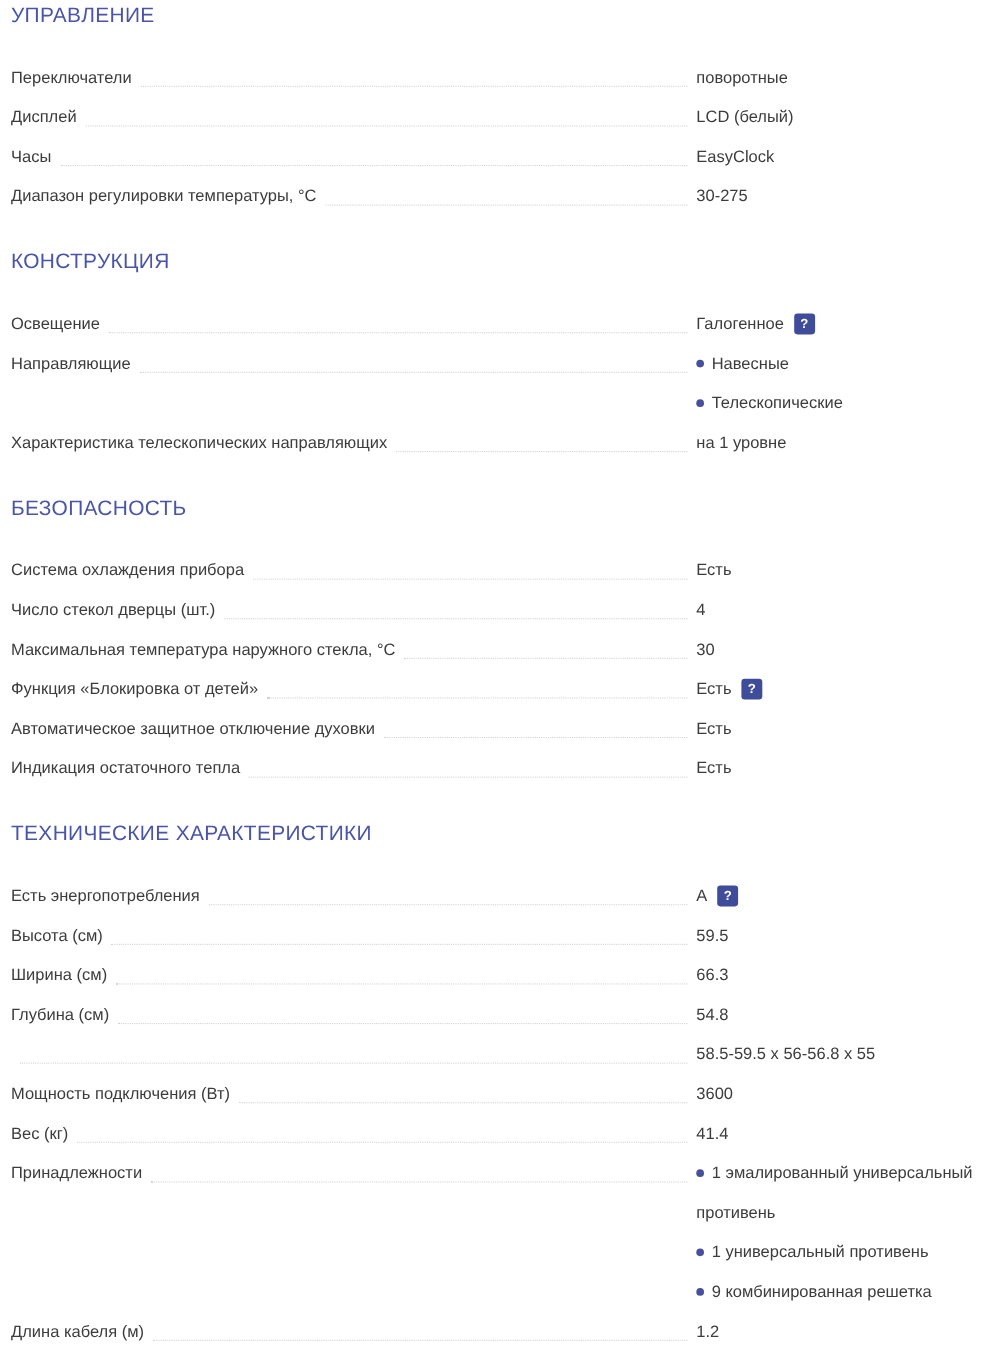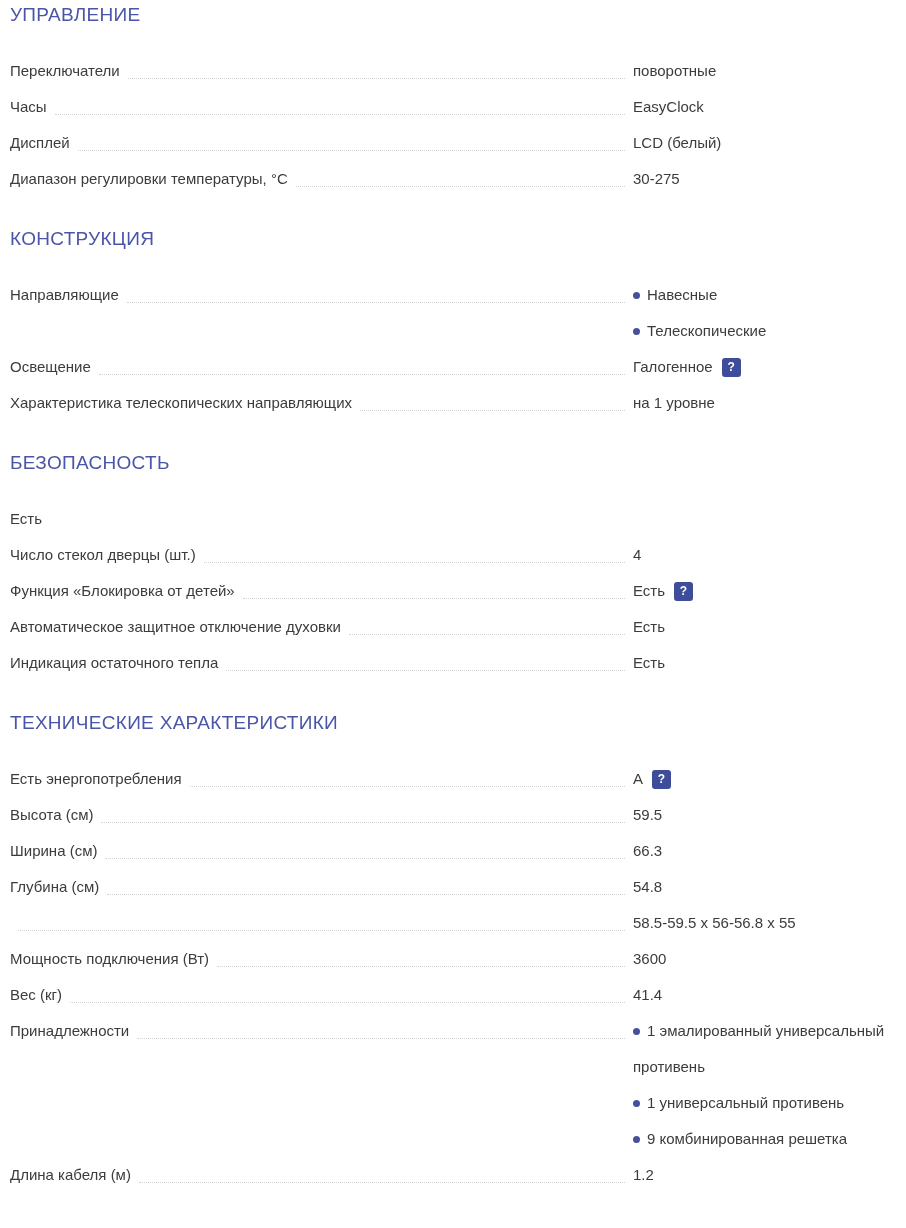--- a/index.html
+++ b/index.html
@@ -98,91 +98,102 @@
   <div class="row">
     <div class="cell-label">
       <span class="label-text">Переключатели</span>
       <span class="leader"></span>
     </div>
     <div class="cell-value"><span>поворотные</span></div>
   </div>
 
   <div class="row">
     <div class="cell-label">
+      <span class="label-text">Дисплей</span>
+      <span class="leader"></span>
+    </div>
+    <div class="cell-value"><span>LCD (белый)</span></div>
+  </div>
+
+  <div class="row">
+    <div class="cell-label">
       <span class="label-text">Часы</span>
       <span class="leader"></span>
     </div>
     <div class="cell-value"><span>EasyClock</span></div>
   </div>
 
   <div class="row">
     <div class="cell-label">
-      <span class="label-text">Дисплей</span>
-      <span class="leader"></span>
-    </div>
-    <div class="cell-value"><span>LCD (белый)</span></div>
-  </div>
-
-  <div class="row">
-    <div class="cell-label">
       <span class="label-text">Диапазон регулировки температуры, °C</span>
       <span class="leader"></span>
     </div>
     <div class="cell-value"><span>30-275</span></div>
   </div>
 </div>
   </div>
 
   <div class="section">
     <h2 class="section-title">КОНСТРУКЦИЯ</h2>
     <div class="section-rows">
+  <div class="row">
+    <div class="cell-label">
+      <span class="label-text">Освещение</span>
+      <span class="leader"></span>
+    </div>
+    <div class="cell-value"><span>Галогенное</span><span class="help-badge">?</span></div>
+  </div>
+
   <div class="row">
     <div class="cell-label">
       <span class="label-text">Направляющие</span>
       <span class="leader"></span>
     </div>
     <div class="cell-value">
             <div class="bullet-item"><span class="dot"></span><span>Навесные</span></div>
             <div class="bullet-item"><span class="dot"></span><span>Телескопические</span></div>
           </div>
   </div>
 
   <div class="row">
     <div class="cell-label">
-      <span class="label-text">Освещение</span>
-      <span class="leader"></span>
-    </div>
-    <div class="cell-value"><span>Галогенное</span><span class="help-badge">?</span></div>
-  </div>
-
-  <div class="row">
-    <div class="cell-label">
       <span class="label-text">Характеристика телескопических направляющих</span>
       <span class="leader"></span>
     </div>
     <div class="cell-value"><span>на 1 уровне</span></div>
   </div>
 </div>
   </div>
 
   <div class="section">
     <h2 class="section-title">БЕЗОПАСНОСТЬ</h2>
     <div class="section-rows">
   <div class="row">
+    <div class="cell-label">
+      <span class="label-text">Система охлаждения прибора</span>
+      <span class="leader"></span>
+    </div>
     <div class="cell-value"><span>Есть</span></div>
   </div>
 
   <div class="row">
     <div class="cell-label">
       <span class="label-text">Число стекол дверцы (шт.)</span>
       <span class="leader"></span>
     </div>
     <div class="cell-value"><span>4</span></div>
   </div>
 
+  <div class="row">
+    <div class="cell-label">
+      <span class="label-text">Максимальная температура наружного стекла, °C</span>
+      <span class="leader"></span>
+    </div>
+    <div class="cell-value"><span>30</span></div>
+  </div>
 
   <div class="row">
     <div class="cell-label">
       <span class="label-text">Функция «Блокировка от детей»</span>
       <span class="leader"></span>
     </div>
     <div class="cell-value"><span>Есть</span><span class="help-badge">?</span></div>
   </div>
 
   <div class="row">

